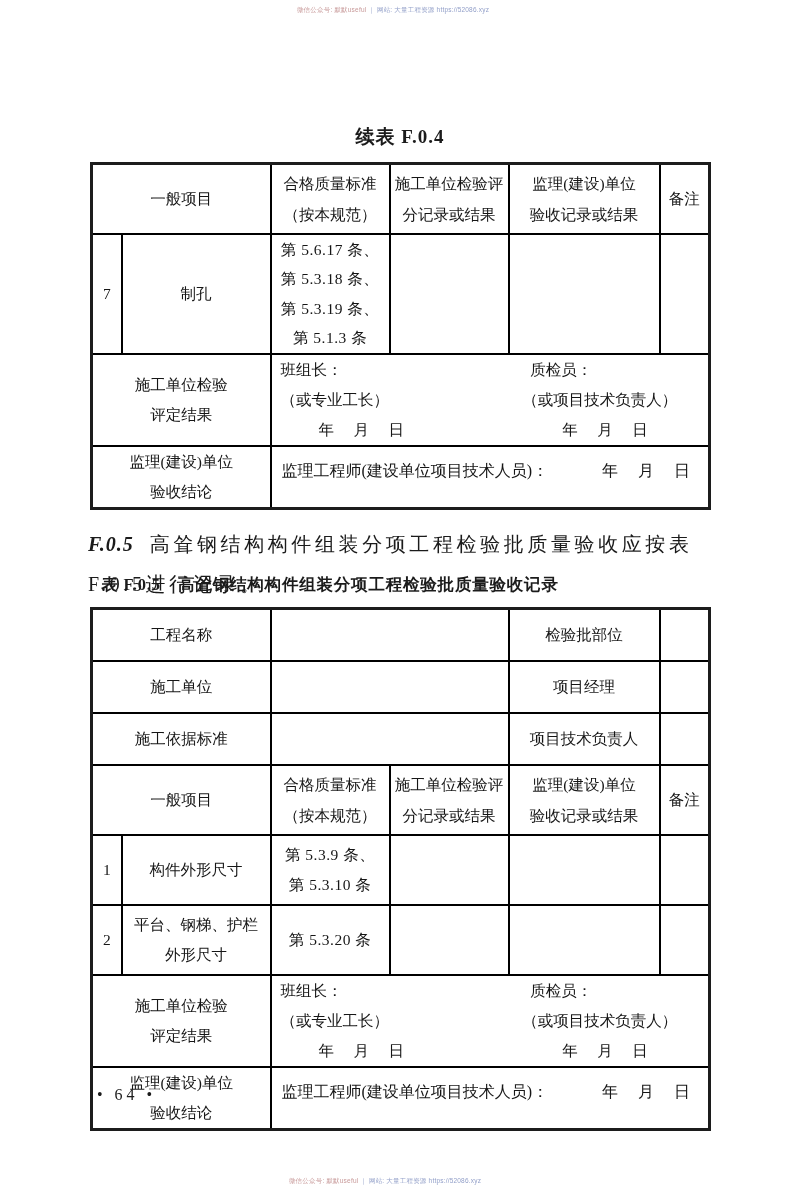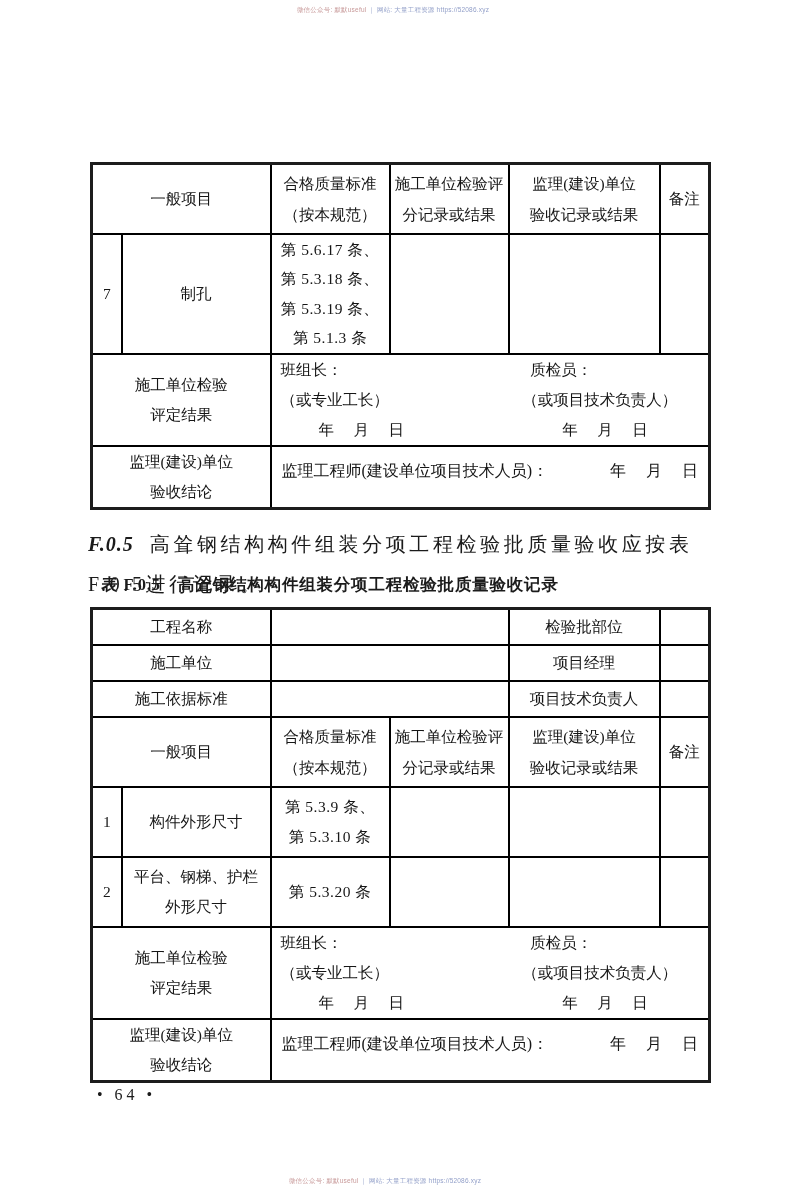--- a/index.html
+++ b/index.html
@@ -18,60 +18,61 @@
   .title1{position:absolute;top:124px;left:0;width:800px;text-align:center;
     font-size:19px;font-weight:bold;letter-spacing:1px;}
 
   table.grid{position:absolute;left:90px;border-collapse:collapse;table-layout:fixed;
     width:618px;}
   table.t1{top:162px;}
   table.t2{top:607px;}
   table.grid{border:3px solid #1c1c1c;}
   table.grid td{border:2px solid #000000;padding:0;text-align:center;
     vertical-align:middle;font-size:15.5px;line-height:29px;color:#161616;}
-  tr.h36{height:36px;}
+  tr.h36{height:52px;}
   tr.h60{height:60px;}
   tr.h70{height:70px;}
   tr.h90{height:90px;}
   tr.h118{height:118px;}
   td .ln{line-height:30px;}
   td.hdr .ln{line-height:31px;}
   td .std{line-height:29.5px;letter-spacing:.5px;}
 
   .eval-wrap{display:flex;width:100%;align-items:flex-start;}
   .eval-left{width:54%;box-sizing:border-box;text-align:left;padding-left:9px;}
   .eval-right{width:46%;box-sizing:border-box;text-align:left;padding-left:15px;}
   .eval-left div,.eval-right div{line-height:30px;}
   .eval-left .date{padding-left:38px;letter-spacing:2px;}
   .eval-right .l1{padding-left:8px;}
   .eval-right .date{padding-left:40px;letter-spacing:2px;}
 
   td.concl-cell{vertical-align:bottom;}
   .concl-wrap{display:flex;justify-content:space-between;align-items:center;
-    box-sizing:border-box;padding:0 8px 12px 10px;font-size:16px;}
+    box-sizing:border-box;padding:0 16px 12px 10px;font-size:16px;}
   .concl-date{letter-spacing:2px;white-space:nowrap;}
 
   .clause{position:absolute;top:504px;left:88px;width:628px;
     font-size:20px;line-height:40px;letter-spacing:3.6px;text-align:left;}
   .clause .no{font-weight:bold;letter-spacing:1px;margin-right:16px;
     font-family:"Liberation Serif","DejaVu Serif",serif;font-style:italic;}
   .caption{position:absolute;top:574px;left:0;width:660px;text-align:center;
     font-size:16.5px;font-weight:bold;letter-spacing:.8px;}
   .pagenum{position:absolute;top:1086px;left:97px;font-size:16px;letter-spacing:4px;}
 </style>
 </head>
 <body>
 
 <div class="page">
 
   <div class="wm wm-top">
     <span class="wm-a">微信公众号: 默默useful</span>
     <span class="wm-b">｜ 网站: 大量工程资源 https://52086.xyz</span>
   </div>
 
+  <div class="title1">续表 F.0.4</div>
 
   <table class="grid t1">
     <colgroup>
       <col style="width:30px">
         <col style="width:149px">
         <col style="width:119px">
       <col style="width:119px">
         <col style="width:151px">
         <col style="width:50px">
     </colgroup>

